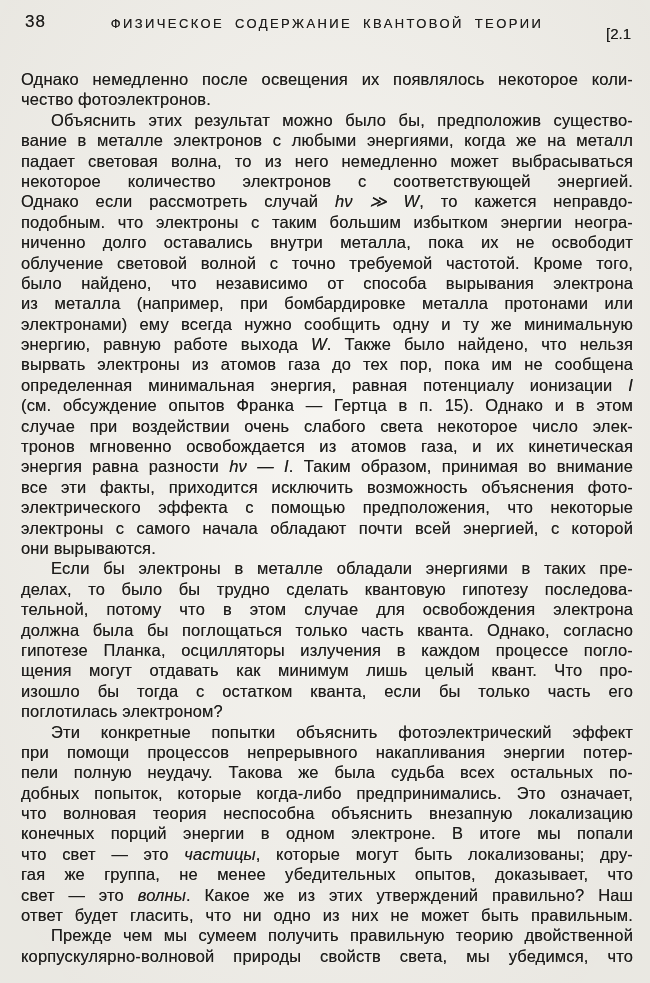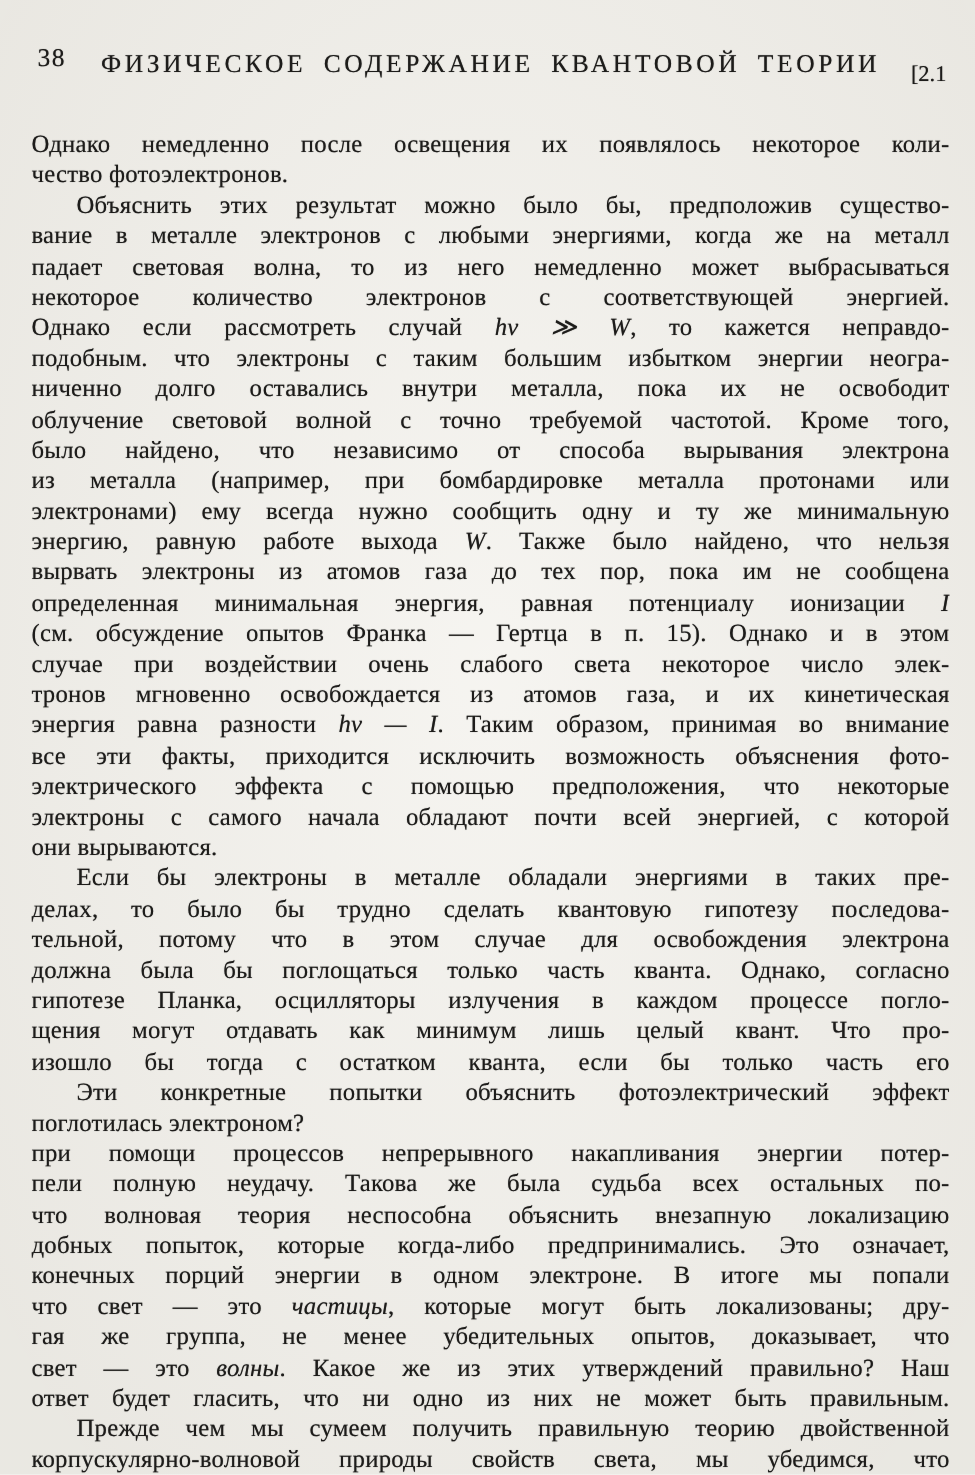--- a/index.html
+++ b/index.html
@@ -5,39 +5,39 @@
   html, body { margin: 0; padding: 0; }
   .page {
     position: relative;
     width: 650px;
     height: 983px;
     box-sizing: border-box;
     background:
       radial-gradient(ellipse at 50% 45%, rgba(255,255,255,0.35), rgba(0,0,0,0.03) 90%),
       #f1efe9;
     color: #1d1c1a;
-    font-family: Liberation Serif, serif;
-    padding: 30px 17px 0 21px;
+    font-family: Liberation Sans, sans-serif;
+    padding: 13px 17px 0 21px;
     overflow: hidden;
     text-shadow: 0 0 0.6px rgba(25,25,25,0.65);
   }
   .hdr {
     position: relative;
     height: 24px;
   }
   .pgnum {
     position: absolute;
     left: 4px;
     top: -1px;
     font-size: 17px;
     letter-spacing: 1px;
   }
   .rtitle {
     text-align: center;
-    font-size: 17px;
+    font-size: 13px;
     letter-spacing: 2.4px;
     word-spacing: 5px;
     padding-top: 3px;
     white-space: nowrap;
   }
   .sref {
     position: absolute;
     right: 2px;
     top: 12px;
     font-size: 15px;
@@ -96,26 +96,26 @@
       <div class="line"><span class="">электрического эффекта с помощью предположения, что некоторые</span></div>
       <div class="line"><span class="">электроны с самого начала обладают почти всей энергией, с которой</span></div>
       <div class="line left"><span class="">они вырываются.</span></div>
       <div class="line ind"><span class="">Если бы электроны в металле обладали энергиями в таких пре-</span></div>
       <div class="line"><span class="">делах, то было бы трудно сделать квантовую гипотезу последова-</span></div>
       <div class="line"><span class="">тельной, потому что в этом случае для освобождения электрона</span></div>
       <div class="line"><span class="">должна была бы поглощаться только часть кванта. Однако, согласно</span></div>
       <div class="line"><span class="">гипотезе Планка, осцилляторы излучения в каждом процессе погло-</span></div>
       <div class="line"><span class="">щения могут отдавать как минимум лишь целый квант. Что про-</span></div>
       <div class="line"><span class="">изошло бы тогда с остатком кванта, если бы только часть его</span></div>
+      <div class="line left"><span class="">поглотилась электроном?</span></div>
       <div class="line ind"><span class="">Эти конкретные попытки объяснить фотоэлектрический эффект</span></div>
-      <div class="line left"><span class="">поглотилась электроном?</span></div>
       <div class="line"><span class="">при помощи процессов непрерывного накапливания энергии потер-</span></div>
       <div class="line"><span class="">пели полную неудачу. Такова же была судьба всех остальных по-</span></div>
+      <div class="line"><span class="">добных попыток, которые когда-либо предпринимались. Это означает,</span></div>
       <div class="line"><span class="">что волновая теория неспособна объяснить внезапную локализацию</span></div>
-      <div class="line"><span class="">добных попыток, которые когда-либо предпринимались. Это означает,</span></div>
       <div class="line"><span class="">конечных порций энергии в одном электроне. В итоге мы попали</span></div>
       <div class="line"><span class="">что свет — это </span><span class="it">частицы</span><span class="">, которые могут быть локализованы; дру-</span></div>
       <div class="line"><span class="">гая же группа, не менее убедительных опытов, доказывает, что</span></div>
       <div class="line"><span class="">свет — это </span><span class="it">волны</span><span class="">. Какое же из этих утверждений правильно? Наш</span></div>
       <div class="line"><span class="">ответ будет гласить, что ни одно из них не может быть правильным.</span></div>
       <div class="line ind"><span class="">Прежде чем мы сумеем получить правильную теорию двойственной</span></div>
       <div class="line"><span class="">корпускулярно-волновой природы свойств света, мы убедимся, что</span></div>
     </div>
 </div>
 

